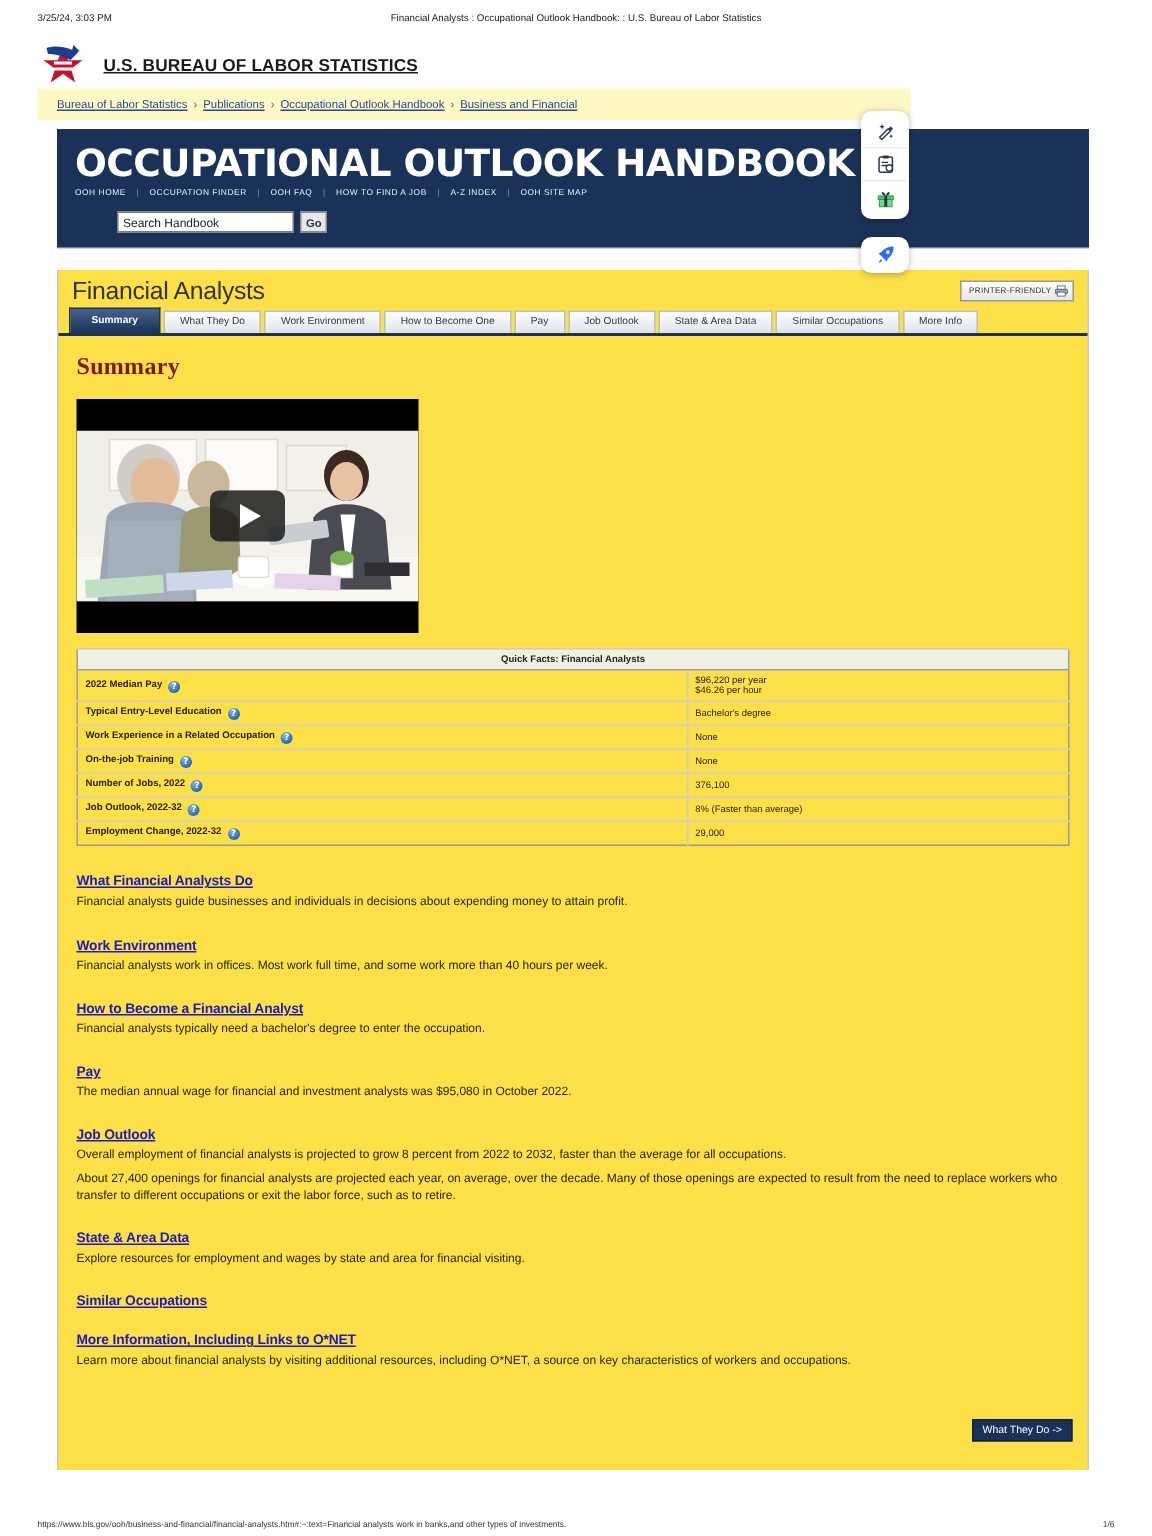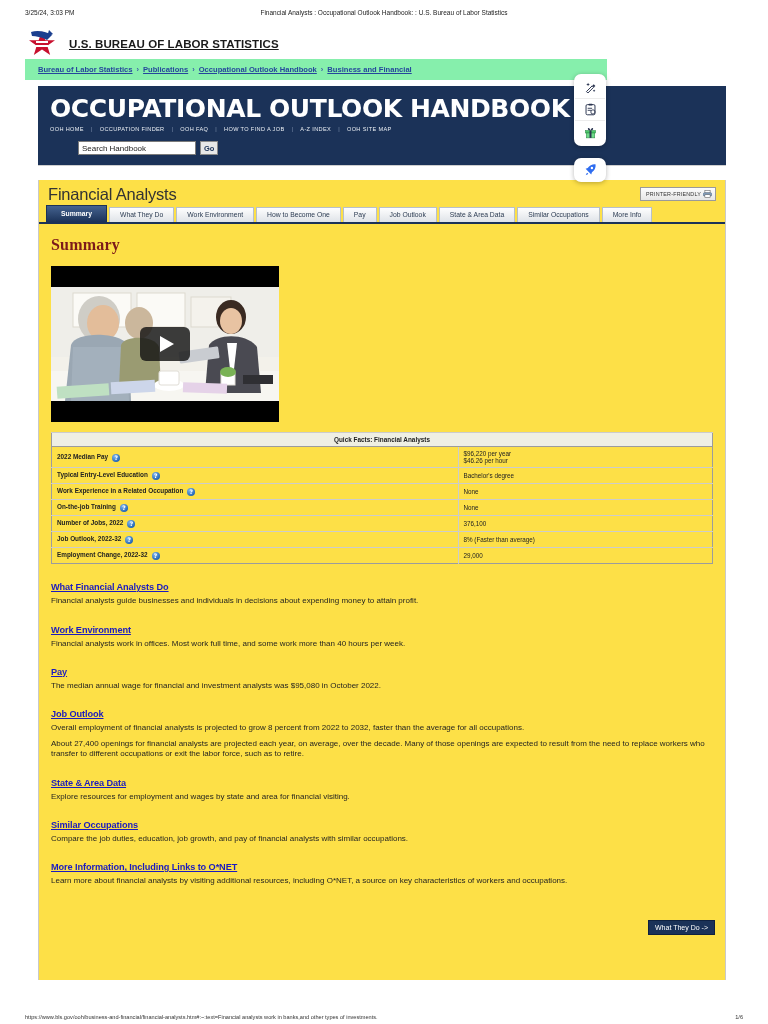--- a/index.html
+++ b/index.html
@@ -32,25 +32,24 @@
   .bls-logo { width: 34px; height: 32px; display: block; }
   .brand-name {
     font-size: 11.5px; font-weight: bold; color: #1a1a1a;
     text-decoration: underline; letter-spacing: .1px;
     white-space: nowrap;
   }
 
   
   .breadcrumb-bar {
     position: absolute; top: 59px; left: 25px; right: 25px; height: 21px;
-    background: #86efac;
+    background: #fef9c3;
     display: flex; align-items: center;
     padding-left: 13px;
     font-size: 7.6px;
-    font-weight: bold;
   }
   .breadcrumb-bar a { color: #25469c; text-decoration: underline; white-space: nowrap; }
   .breadcrumb-bar .crumb-sep { color: #3a5ba8; margin: 0 4px; font-size: 7.5px; }
 
   
   .ooh-wrap {
     position: absolute; top: 86px; left: 38px; width: 688px;
     background: #1b3258;
     padding: 8px 0 0 0;
     border-bottom: 1px solid #cfcfcf;
@@ -445,40 +444,43 @@
       <div class="sec">
         <a class="sec-link" href="#">What Financial Analysts Do</a>
         <p class="sec-p">Financial analysts guide businesses and individuals in decisions about expending money to attain profit.</p>
       </div>
 
       <div class="sec">
         <a class="sec-link" href="#">Work Environment</a>
         <p class="sec-p">Financial analysts work in offices. Most work full time, and some work more than 40 hours per week.</p>
       </div>
 
+      <div class="sec">
+        <a class="sec-link" href="#">How to Become a Financial Analyst</a>
+        <p class="sec-p">Financial analysts typically need a bachelor's degree to enter the occupation.</p>
+      </div>
 
       <div class="sec">
         <a class="sec-link" href="#">Pay</a>
         <p class="sec-p">The median annual wage for financial and investment analysts was $95,080 in October 2022.</p>
       </div>
 
       <div class="sec">
         <a class="sec-link" href="#">Job Outlook</a>
         <p class="sec-p">Overall employment of financial analysts is projected to grow 8 percent from 2022 to 2032, faster than the average for all occupations.</p>
         <p class="sec-p">About 27,400 openings for financial analysts are projected each year, on average, over the decade. Many of those openings are expected to result from the need to replace workers who transfer to different occupations or exit the labor force, such as to retire.</p>
       </div>
 
       <div class="sec">
         <a class="sec-link" href="#">State &amp; Area Data</a>
         <p class="sec-p">Explore resources for employment and wages by state and area for financial visiting.</p>
       </div>
 
       <div class="sec">
         <a class="sec-link" href="#">Similar Occupations</a>
-        <p class="sec-p">Compare the job duties, education, job growth, and pay of financial analysts with similar occupations.</p>
       </div>
 
       <div class="sec">
         <a class="sec-link" href="#">More Information, Including Links to O*NET</a>
         <p class="sec-p">Learn more about financial analysts by visiting additional resources, including O*NET, a source on key characteristics of workers and occupations.</p>
       </div>
     </div>
 
     <div class="next-row">
       <div class="next-btn">What They Do -&gt;</div>

